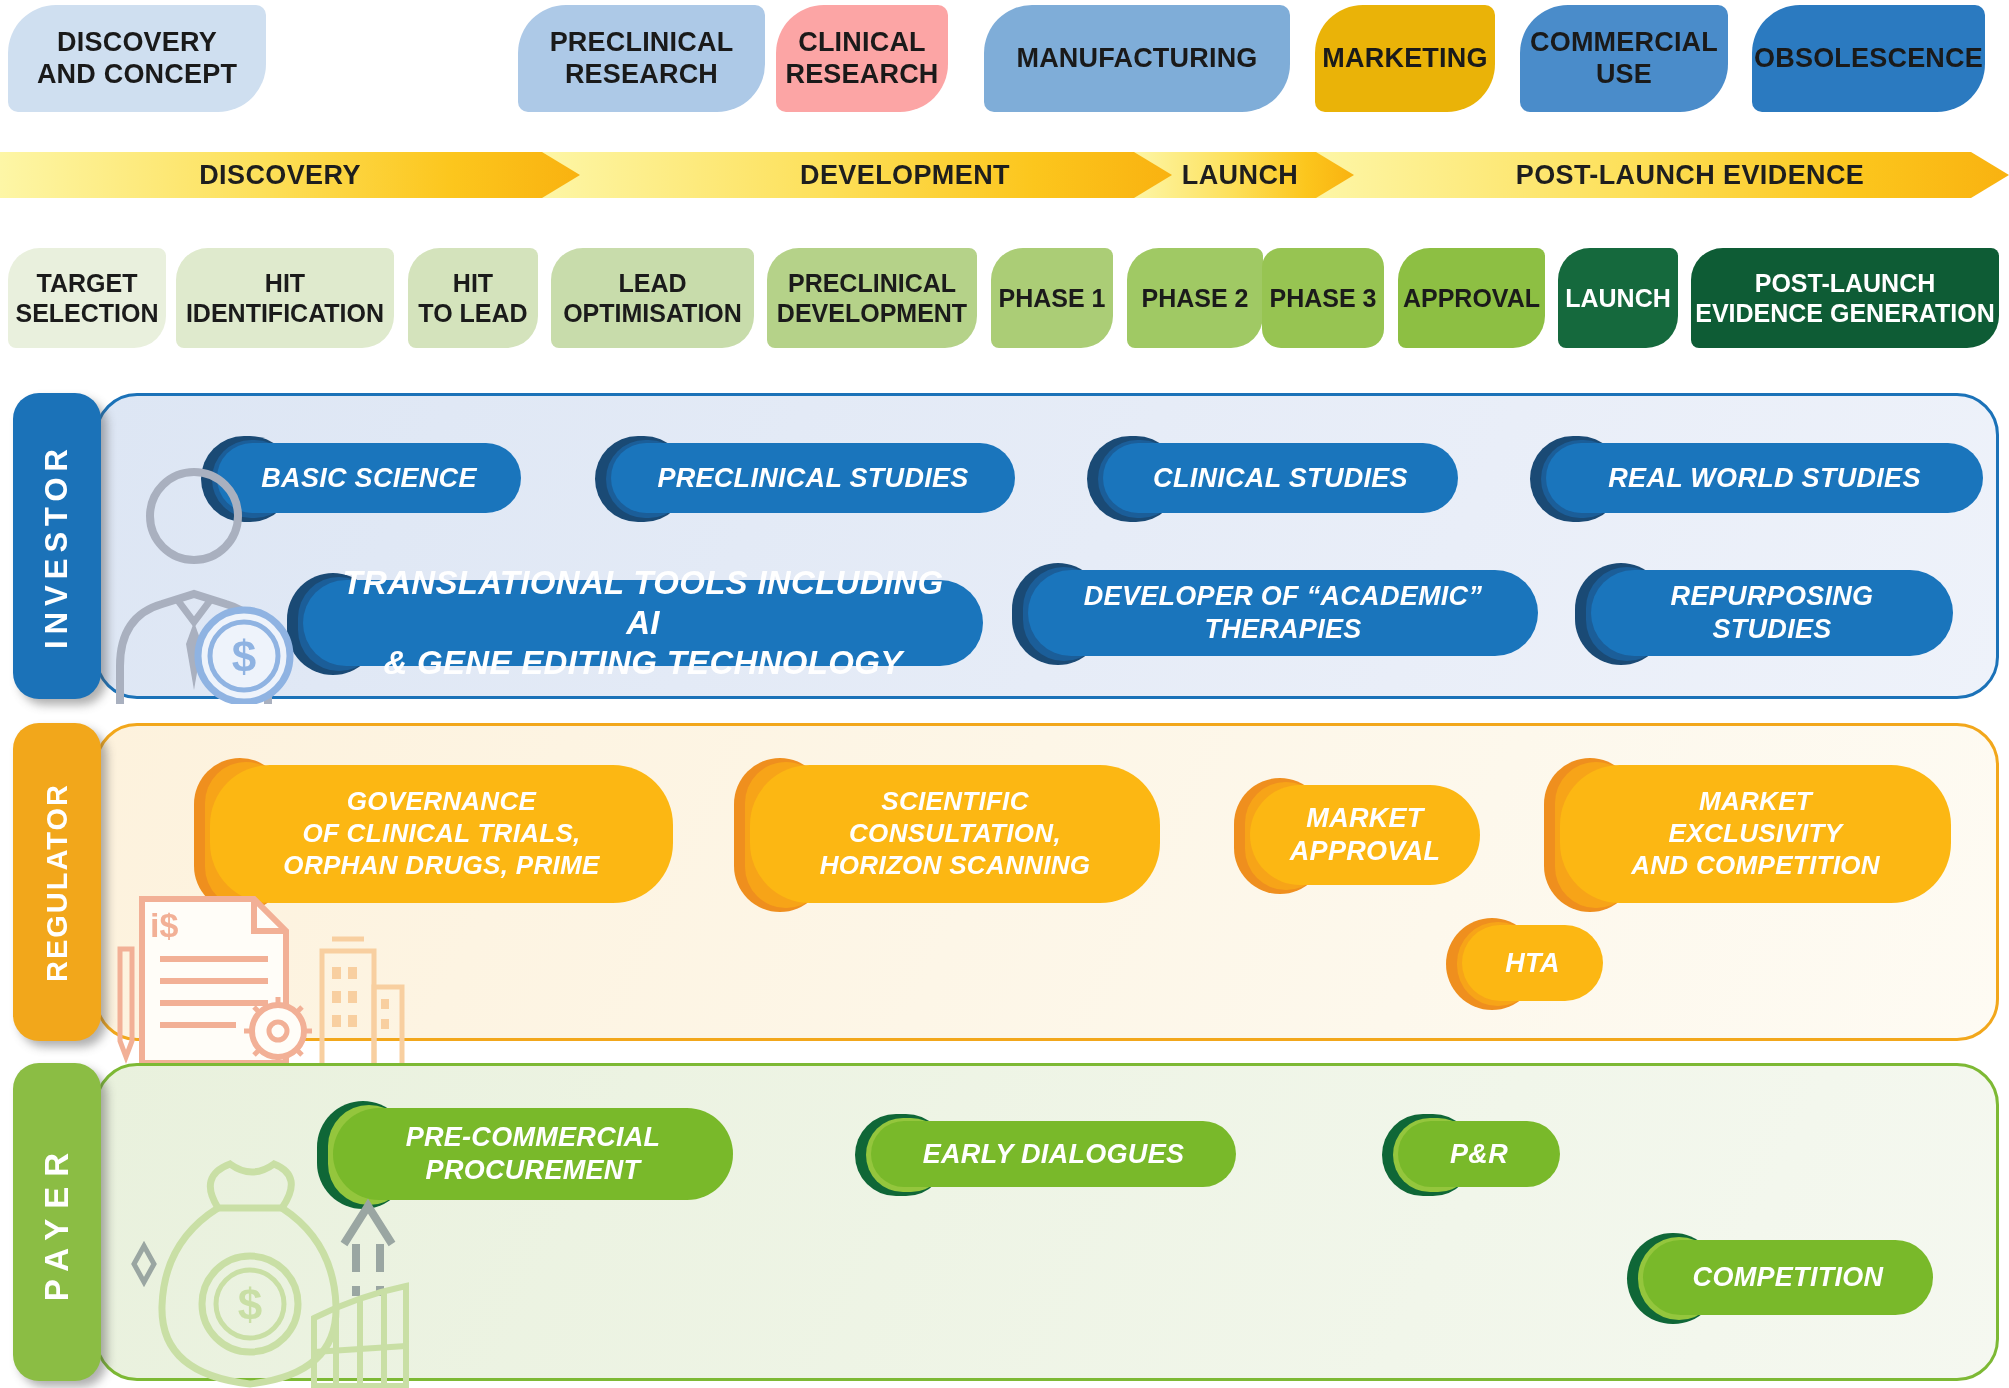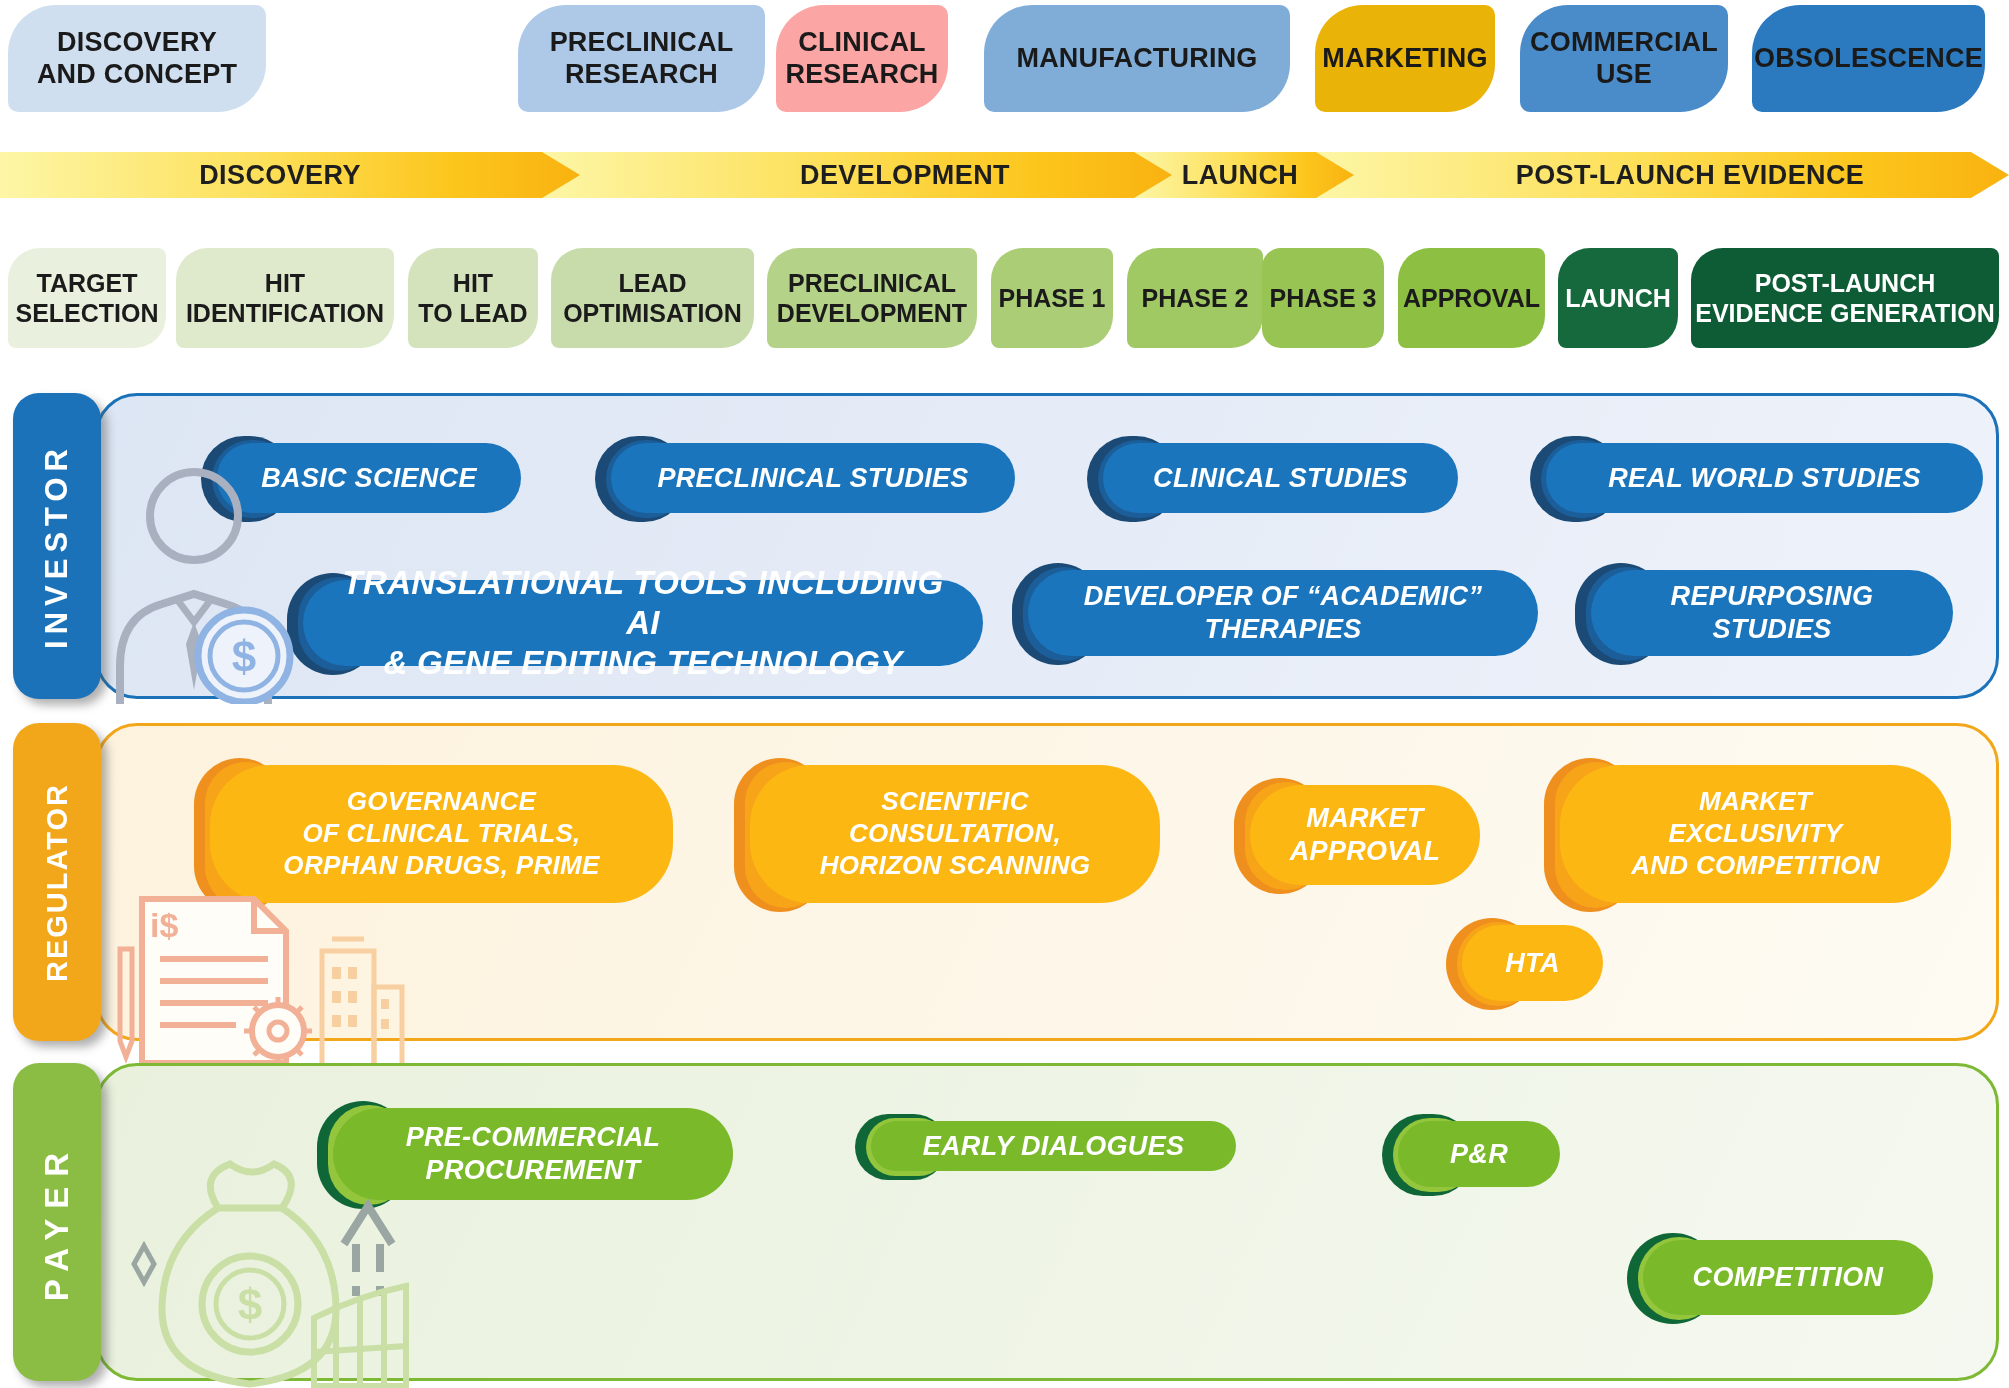--- a/index.html
+++ b/index.html
@@ -237,21 +237,21 @@
       <g stroke="#c9dfa5" stroke-width="6">
         <path d="M208 172 Q252 150 300 140 L300 240 L208 240 Z"></path>
         <line x1="230" y1="162" x2="230" y2="240"></line>
         <line x1="254" y1="152" x2="254" y2="240"></line>
         <line x1="278" y1="146" x2="278" y2="240"></line>
         <line x1="208" y1="206" x2="300" y2="200"></line>
       </g>
     </svg>
     <div class="pill pill-green" style="left:235px;top:42px;width:400px;height:92px;">PRE-COMMERCIAL
 PROCUREMENT</div>
-    <div class="pill pill-green" style="left:773px;top:55px;width:365px;height:50px;">EARLY DIALOGUES</div>
+    <div class="pill pill-green" style="left:773px;top:55px;width:365px;height:66px;">EARLY DIALOGUES</div>
     <div class="pill pill-green" style="left:1300px;top:55px;width:162px;height:66px;">P&amp;R</div>
     <div class="pill pill-green" style="left:1545px;top:174px;width:290px;height:75px;">COMPETITION</div>
   </div>
   <div class="role-tab rt-payer">
     <span>PAYER</span>
   </div>
 
 </div>
 
 </body></html>

